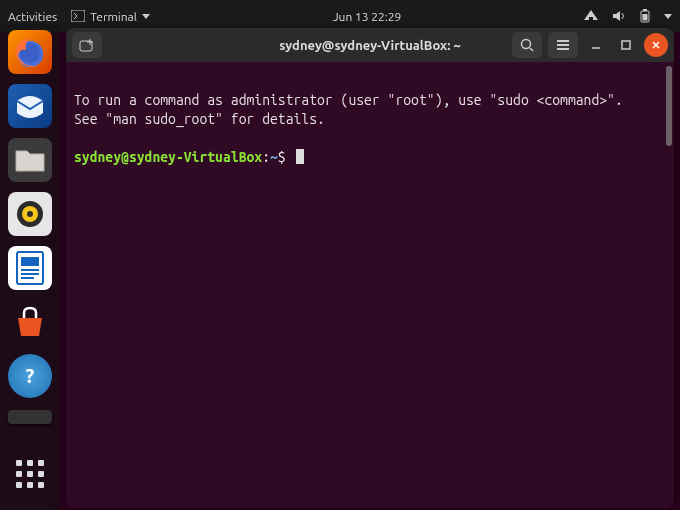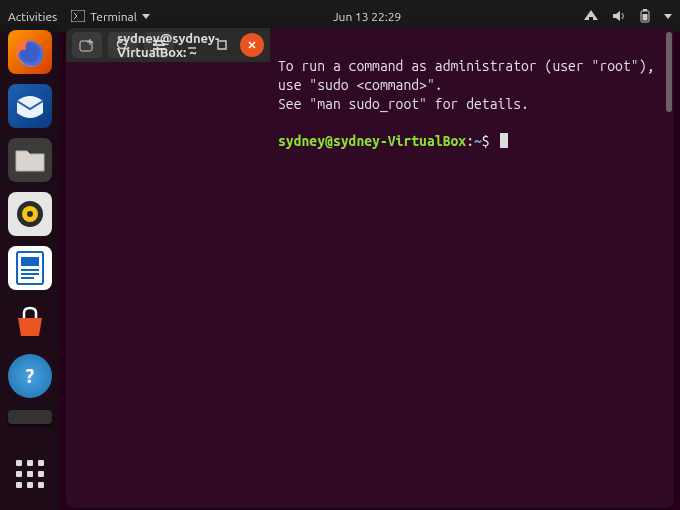--- a/index.html
+++ b/index.html
@@ -45,21 +45,21 @@
   .tray {
     width:44px;height:14px;background:#333;border-radius:4px;
     box-shadow:0 2px 3px rgba(0,0,0,.6);
     margin-top:2px;
   }
 
   
   .terminal-window {
     position:absolute; left:66px; top:28px; right:6px; bottom:2px;
     background:#300a24; border-radius:8px; overflow:hidden;
-    display:flex; flex-direction:row;
+    display:flex; flex-direction:column;
     box-shadow:0 4px 14px rgba(0,0,0,.5);
   }
   .titlebar {
     height:34px; background:#2b2b2b;
     display:flex; align-items:center; padding:0 6px; gap:6px;
     color:#ddd; font-size:13px; position:relative;
   }
   .tb-btn {
     width:30px;height:26px;border-radius:5px;
     display:flex;align-items:center;justify-content:center;cursor:pointer;

